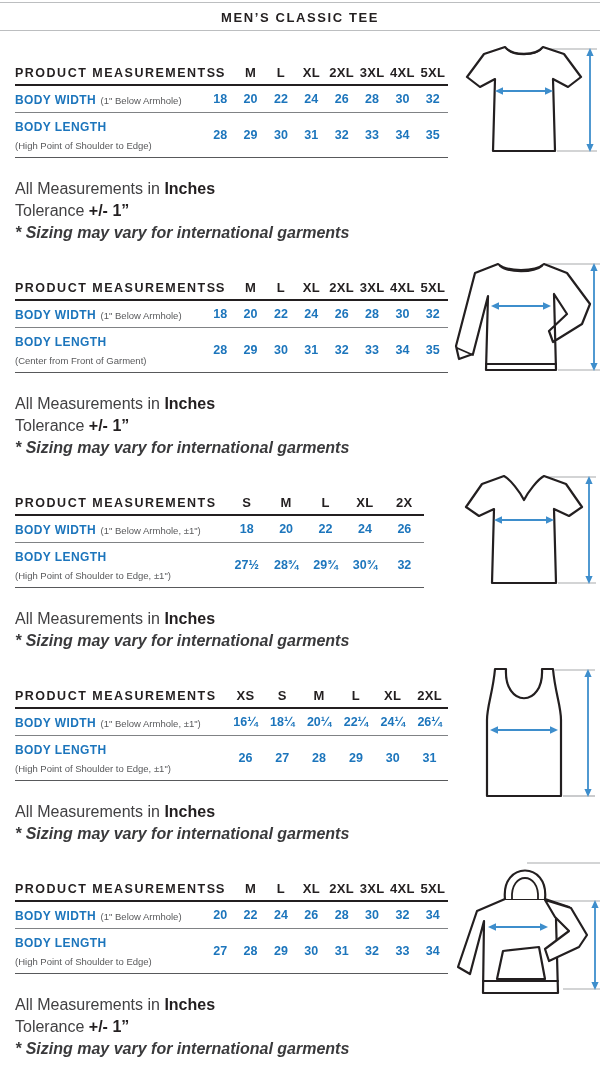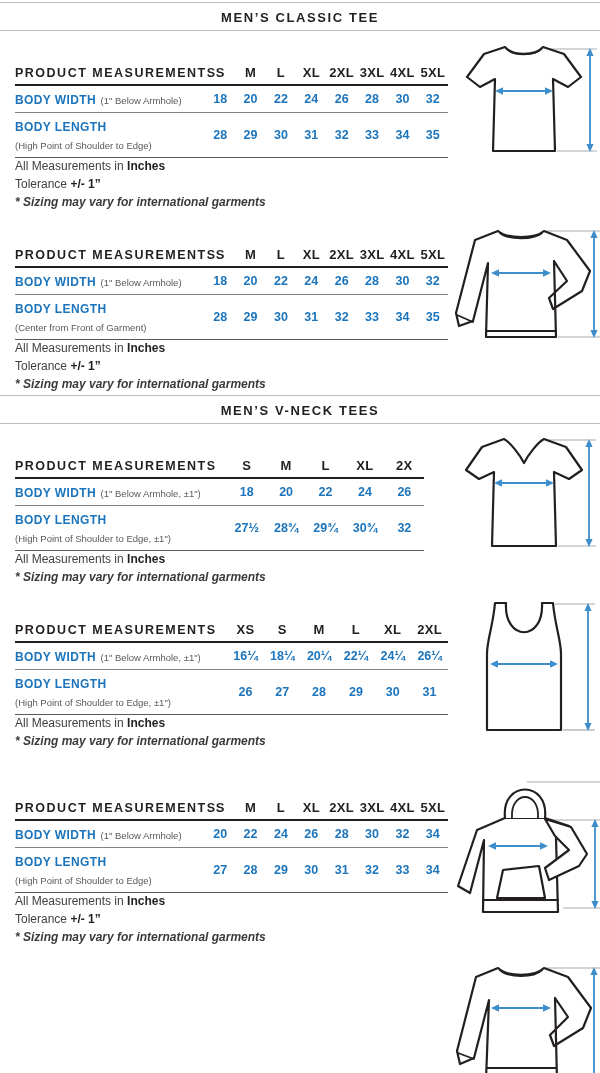--- a/index.html
+++ b/index.html
@@ -36,21 +36,21 @@
   .trow {
     display:flex; align-items:center;
     border-bottom:1px solid #808285;
     padding:4px 0 4px 0;
   }
   .trow:last-child { border-bottom:1.5px solid #58595b; }
   .row-label { color:#1c75bc; font-weight:bold; font-size:12px; letter-spacing:0.4px; white-space:nowrap; }
   .row-sublabel { color:#58595b; font-size:9.5px; white-space:nowrap; }
   .value-cell { flex:1; text-align:center; color:#1c75bc; font-weight:bold; font-size:12.5px; white-space:nowrap; }
 
-  .notes { margin-top:1px; font-size:12px; color:#414042; }
+  .notes { margin-top:22px; font-size:16px; color:#414042; }
   .note-line { margin-bottom:4px; }
   .note-bold { font-weight:bold; color:#231f20; }
   .note-sizing { font-style:italic; font-weight:bold; color:#3a3a3c; }
 
   svg .outline { fill:#ffffff; stroke:#231f20; stroke-width:2.2; stroke-linejoin:round; stroke-linecap:round; }
   svg .detail  { fill:none; stroke:#231f20; stroke-width:1.8; stroke-linejoin:round; stroke-linecap:round; }
   svg .arrow   { stroke:#3e8ecc; stroke-width:1.8; }
   svg .ah      { fill:#3e8ecc; stroke:none; }
   svg .ext     { stroke:#a7a9ac; stroke-width:1.2; }
 </style>
@@ -187,23 +187,20 @@
     <line class="arrow" x1="148" y1="12" x2="148" y2="110"></line>
     <polygon class="ah" points="148,7 144.4,15 151.6,15"></polygon>
     <polygon class="ah" points="148,115 144.4,107 151.6,107"></polygon>
   </svg>
 </div>
       </div>
     </div>
   </section>
 
   <section class="section cols-5">
-    <div class="title-bar">
-      <span class="title">MEN’S V-NECK TEES</span>
-    </div>
     <div class="section-body">
       <div class="left">
         <div class="table">
           <div class="thead">
             <div class="label-cell header-label">PRODUCT MEASUREMENTS</div>
           <div class="size-cell">S</div>
               <div class="size-cell">M</div>
               <div class="size-cell">L</div>
               <div class="size-cell">XL</div>
               <div class="size-cell">2X</div>

